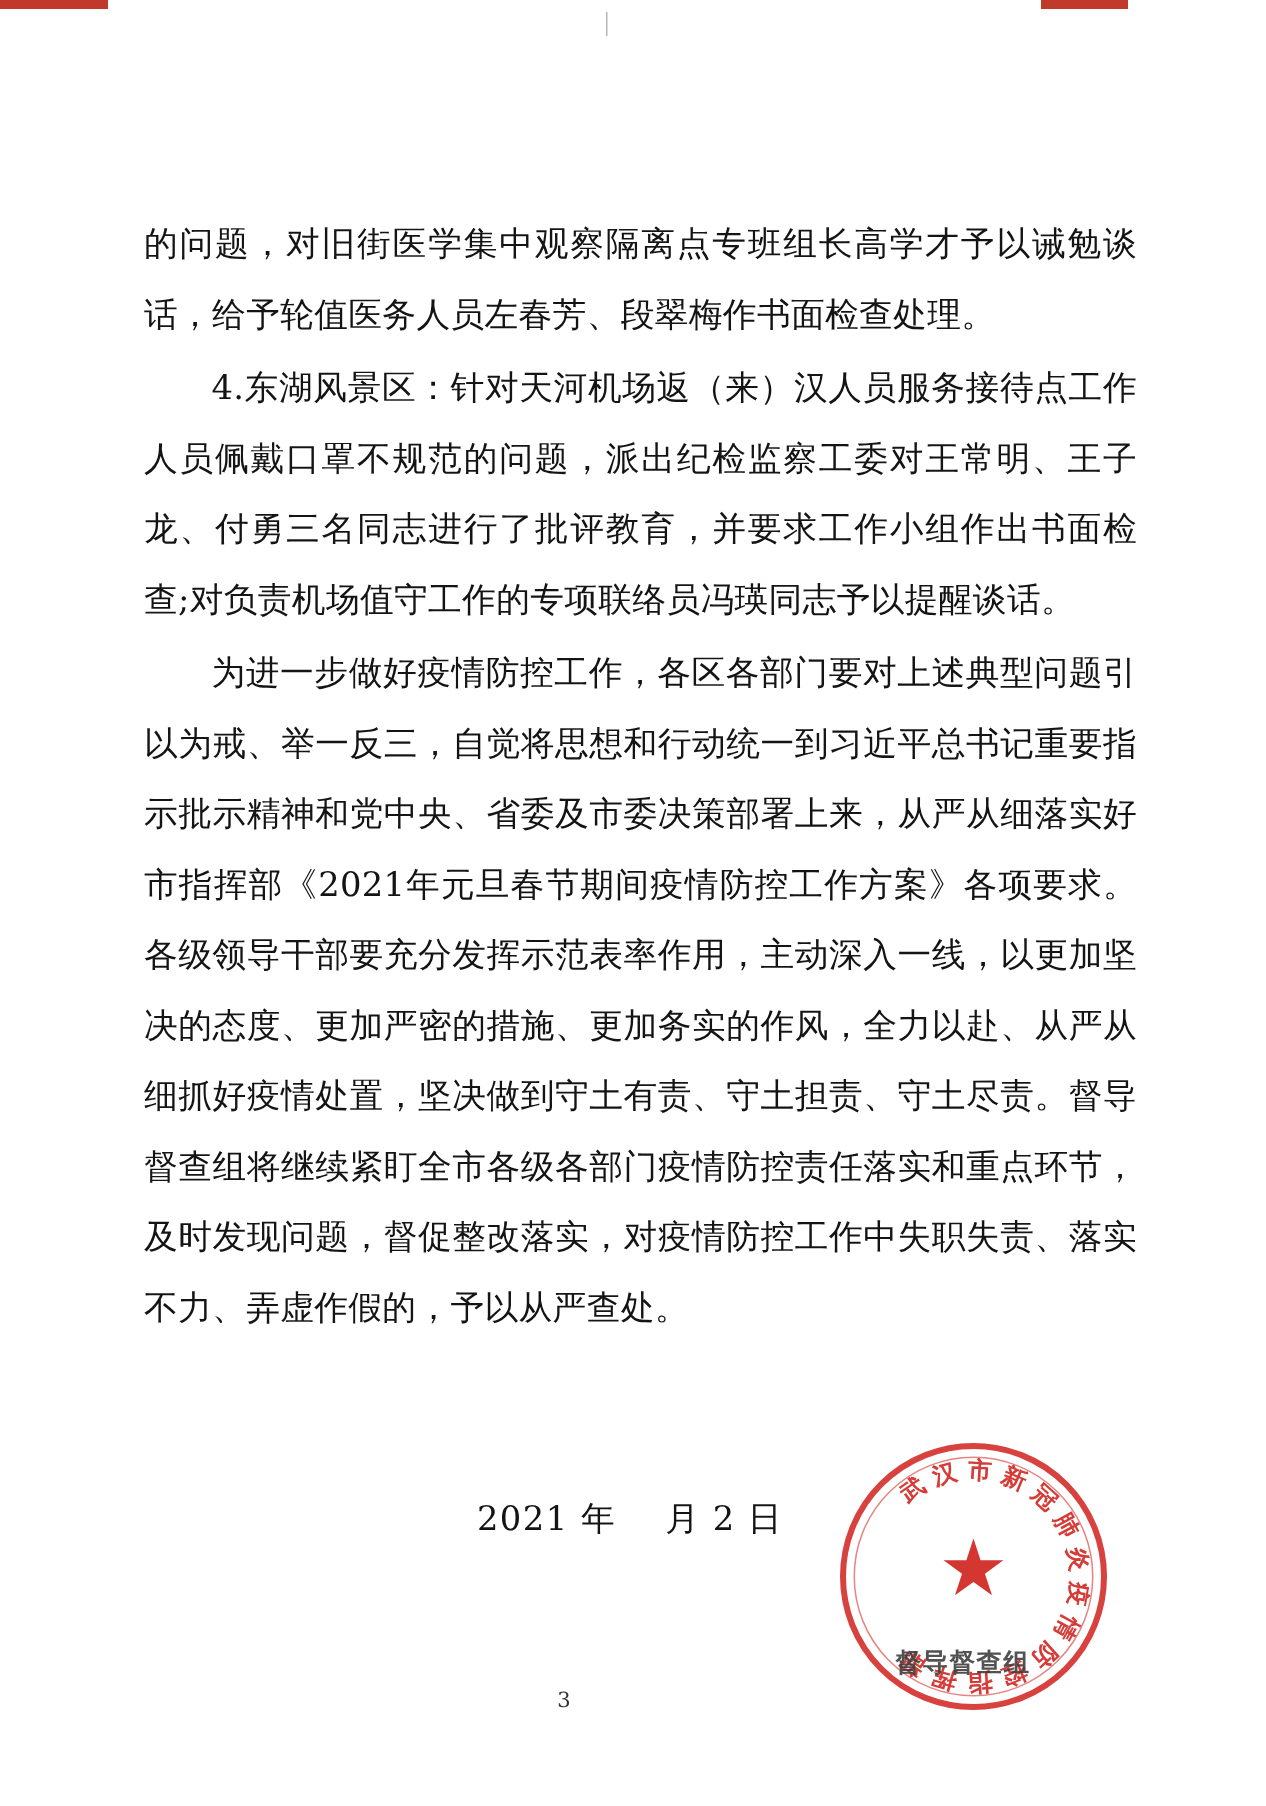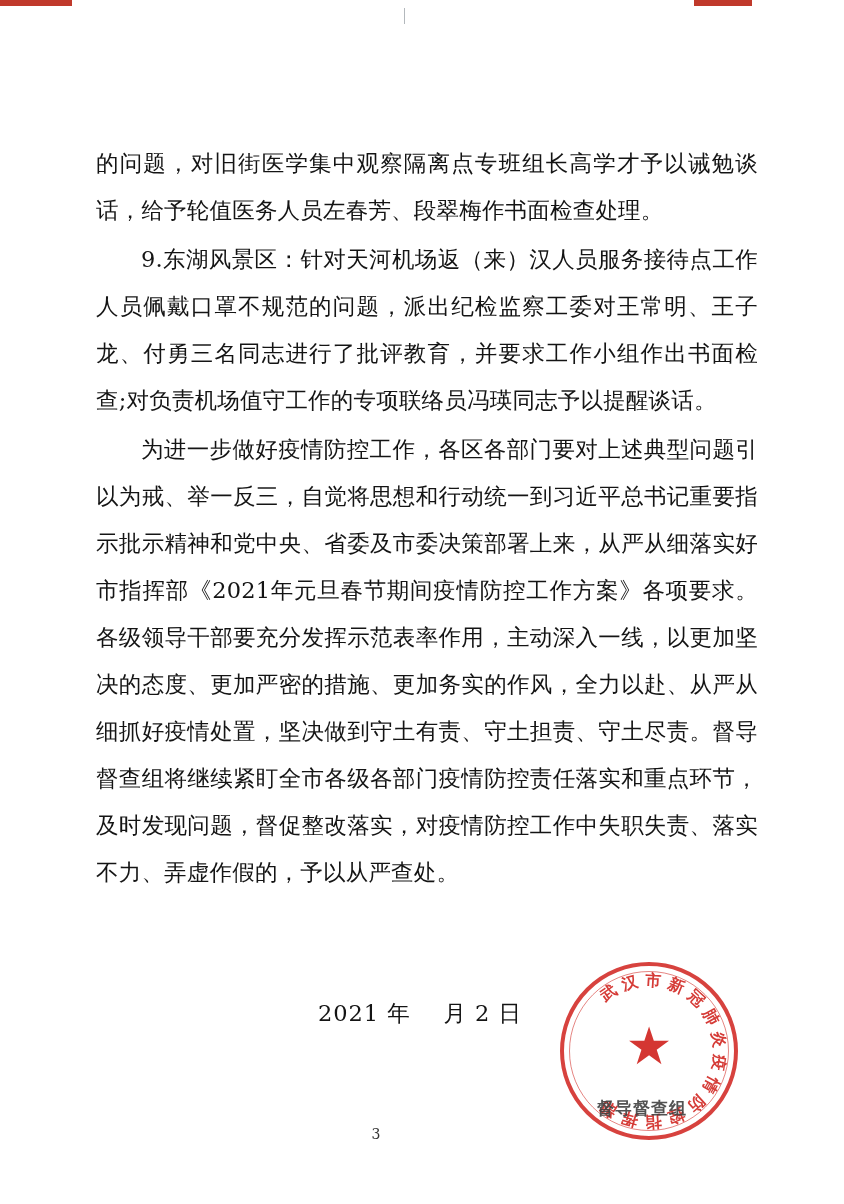--- a/index.html
+++ b/index.html
@@ -161,21 +161,21 @@
 <body>
 
 <div class="page">
 
   <div class="edge-mark left"></div>
   <div class="edge-mark right"></div>
   <div class="tick"></div>
 
   <div class="doc-body">
     <p class="para">的问题，对旧街医学集中观察隔离点专班组长高学才予以诫勉谈话，给予轮值医务人员左春芳、段翠梅作书面检查处理。</p>
-    <p class="para indent">9.东湖风景区：针对天河机场返（来）汉人员服务接待点工作人员佩戴口罩不规范的问题，派出纪检监察工委对王常明、王子龙、付勇三名同志进行了批评教育，并要求工作小组作出书面检查;对负责机场值守工作的专项联络员冯瑛同志予以提醒谈话。</p>
+    <p class="para indent">4.东湖风景区：针对天河机场返（来）汉人员服务接待点工作人员佩戴口罩不规范的问题，派出纪检监察工委对王常明、王子龙、付勇三名同志进行了批评教育，并要求工作小组作出书面检查;对负责机场值守工作的专项联络员冯瑛同志予以提醒谈话。</p>
     <p class="para indent">为进一步做好疫情防控工作，各区各部门要对上述典型问题引以为戒、举一反三，自觉将思想和行动统一到习近平总书记重要指示批示精神和党中央、省委及市委决策部署上来，从严从细落实好市指挥部《2021年元旦春节期间疫情防控工作方案》各项要求。各级领导干部要充分发挥示范表率作用，主动深入一线，以更加坚决的态度、更加严密的措施、更加务实的作风，全力以赴、从严从细抓好疫情处置，坚决做到守土有责、守土担责、守土尽责。督导督查组将继续紧盯全市各级各部门疫情防控责任落实和重点环节，及时发现问题，督促整改落实，对疫情防控工作中失职失责、落实不力、弄虚作假的，予以从严查处。</p>
   </div>
 
   <div class="sign-block">
     <span class="sign-line date">2021 年    月 2 日</span>
   </div>
 
   <div class="seal">
     <div class="ring"></div>
     <div class="ring-inner"></div>

